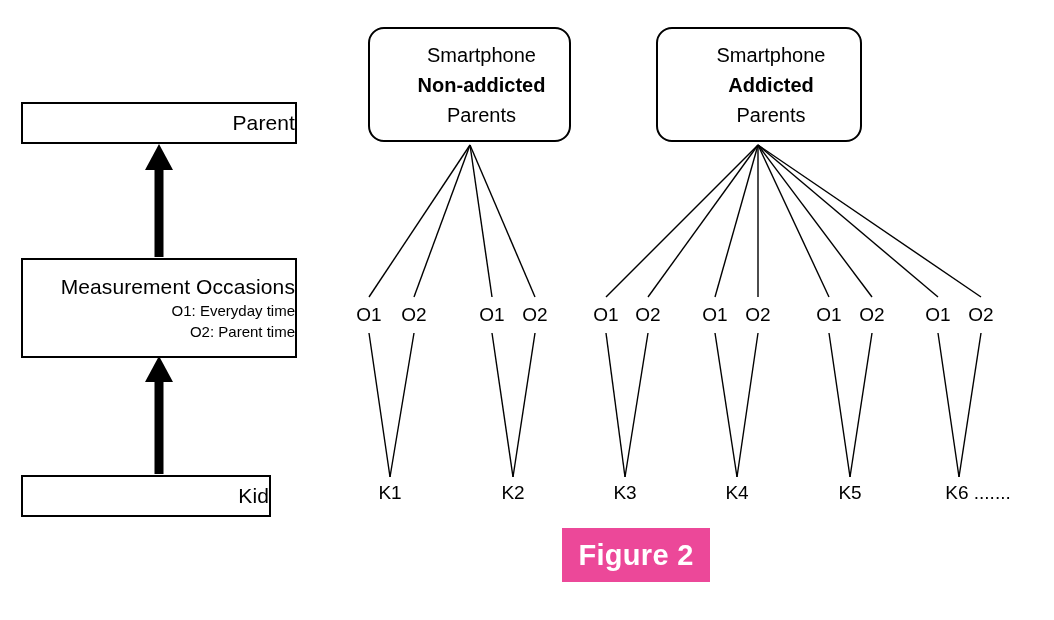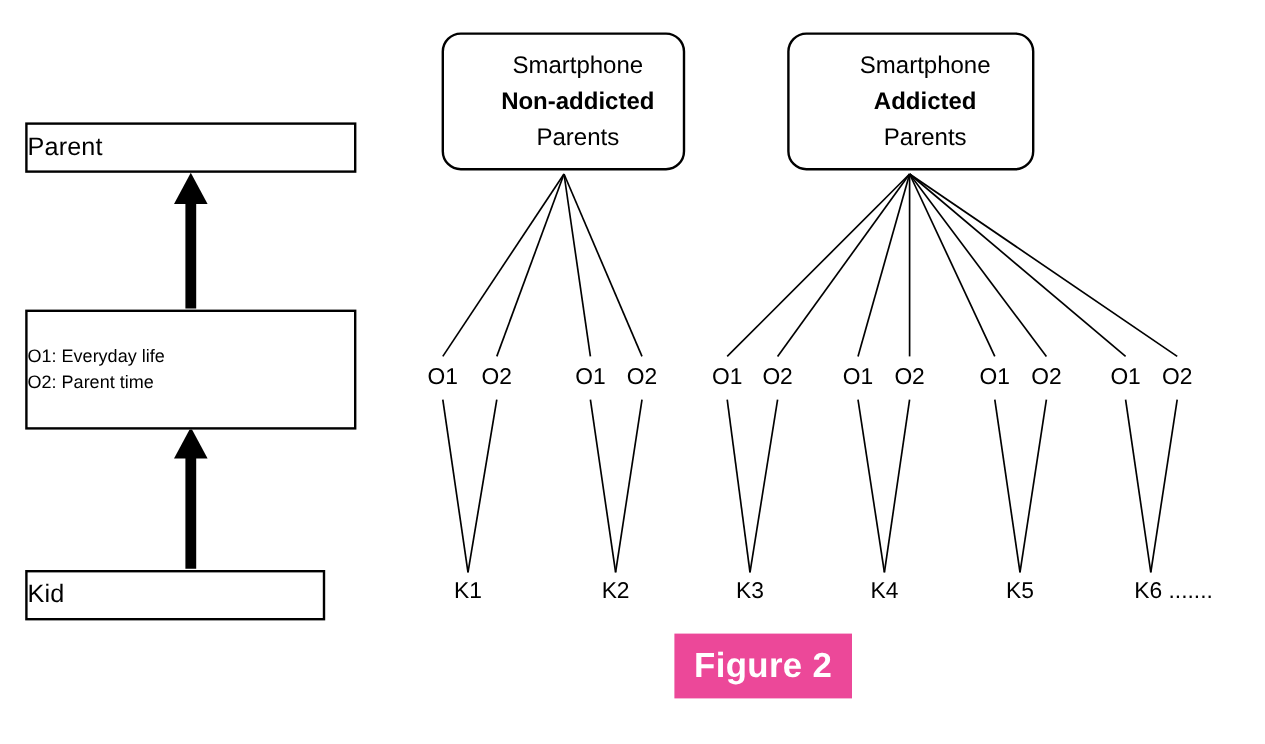--- a/index.html
+++ b/index.html
@@ -23,21 +23,21 @@
   }
 
   
   .rect-box {
     position: absolute;
     border: 2px solid #000000;
     background: #ffffff;
     box-sizing: border-box;
     display: flex;
     flex-direction: column;
-    align-items: flex-start;
+    align-items: flex-end;
     justify-content: center;
     text-align: center;
   }
   #box-parent {
     left: 21px; top: 102px;
     width: 276px; height: 42px;
   }
   #box-measurement {
     left: 21px; top: 258px;
     width: 276px; height: 100px;
@@ -175,21 +175,22 @@
       <line x1="938" y1="333" x2="959" y2="477"></line>
       <line x1="981" y1="333" x2="959" y2="477"></line>
     </g>
   </svg>
 
   <div class="rect-box" id="box-parent">
     <div class="box-title">Parent</div>
   </div>
 
   <div class="rect-box" id="box-measurement">
-    <div class="box-sub">O1: Everyday life</div>
+    <div class="box-title">Measurement Occasions</div>
+    <div class="box-sub">O1: Everyday time</div>
     <div class="box-sub">O2: Parent time</div>
   </div>
 
   <div class="rect-box" id="box-kid">
     <div class="box-title">Kid</div>
   </div>
 
   <div class="round-box" id="group-nonaddicted">
     <div class="grp-line">Smartphone</div>
     <div class="grp-line strong">Non-addicted</div>

